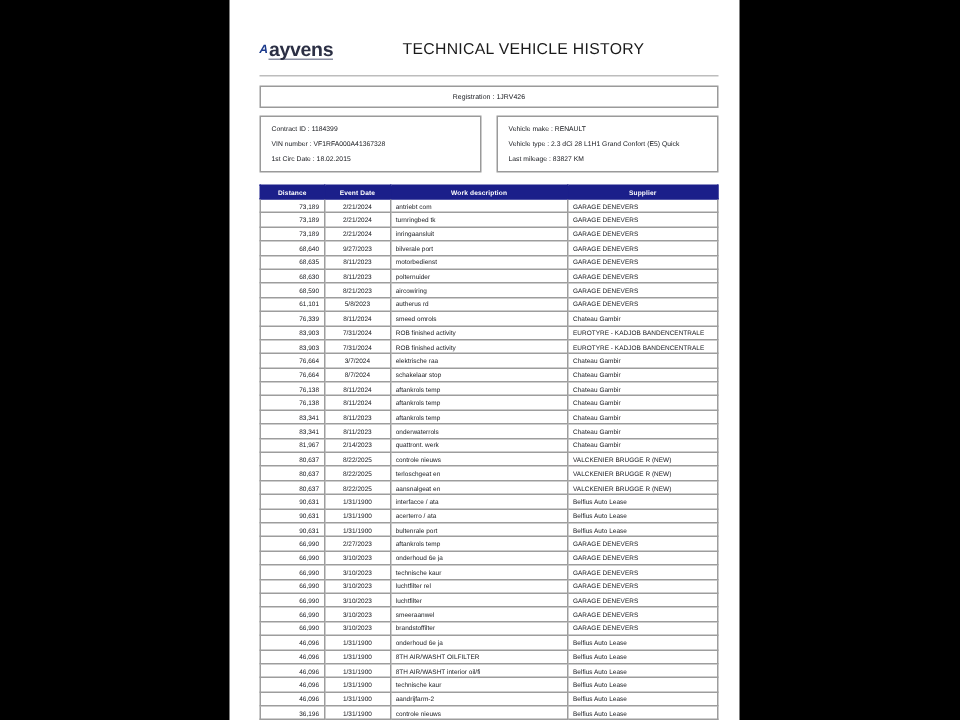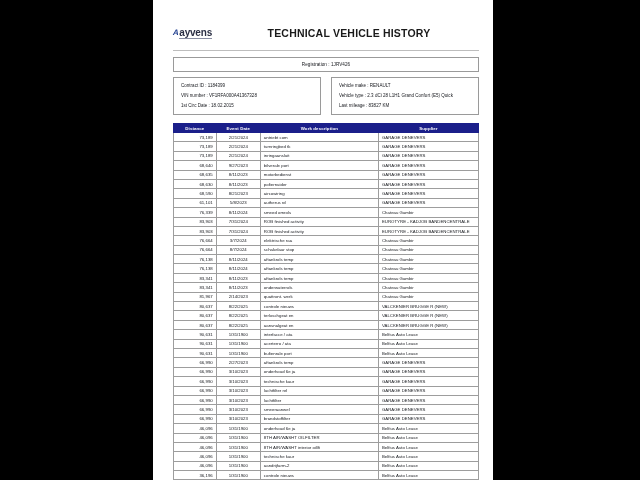--- a/index.html
+++ b/index.html
@@ -51,32 +51,32 @@
   .logo-mark {
     color: #1b3a8c;
     font-size: 8px;
     font-weight: bold;
     line-height: 1;
     letter-spacing: -0.5px;
     transform: skewX(-12deg);
   }
   .logo-text {
     color: #2b2f44;
-    font-size: 10px;
+    font-size: 13px;
     font-weight: bold;
     line-height: 1;
     letter-spacing: -0.2px;
     border-bottom: 1px solid #8a8fa3;
     padding-bottom: 0px;
   }
   .doc-title {
     flex: 1 1 auto;
     text-align: center;
     font-size: 10.5px;
-    font-weight: bold;
+    font-weight: normal;
     color: #1a1a1a;
     letter-spacing: 0.2px;
     padding-right: 18px;
   }
   .title-rule {
     margin-top: 4px;
     border-top: 1px solid #bdbdbd;
     width: 100%;
   }
   .reg-box {

